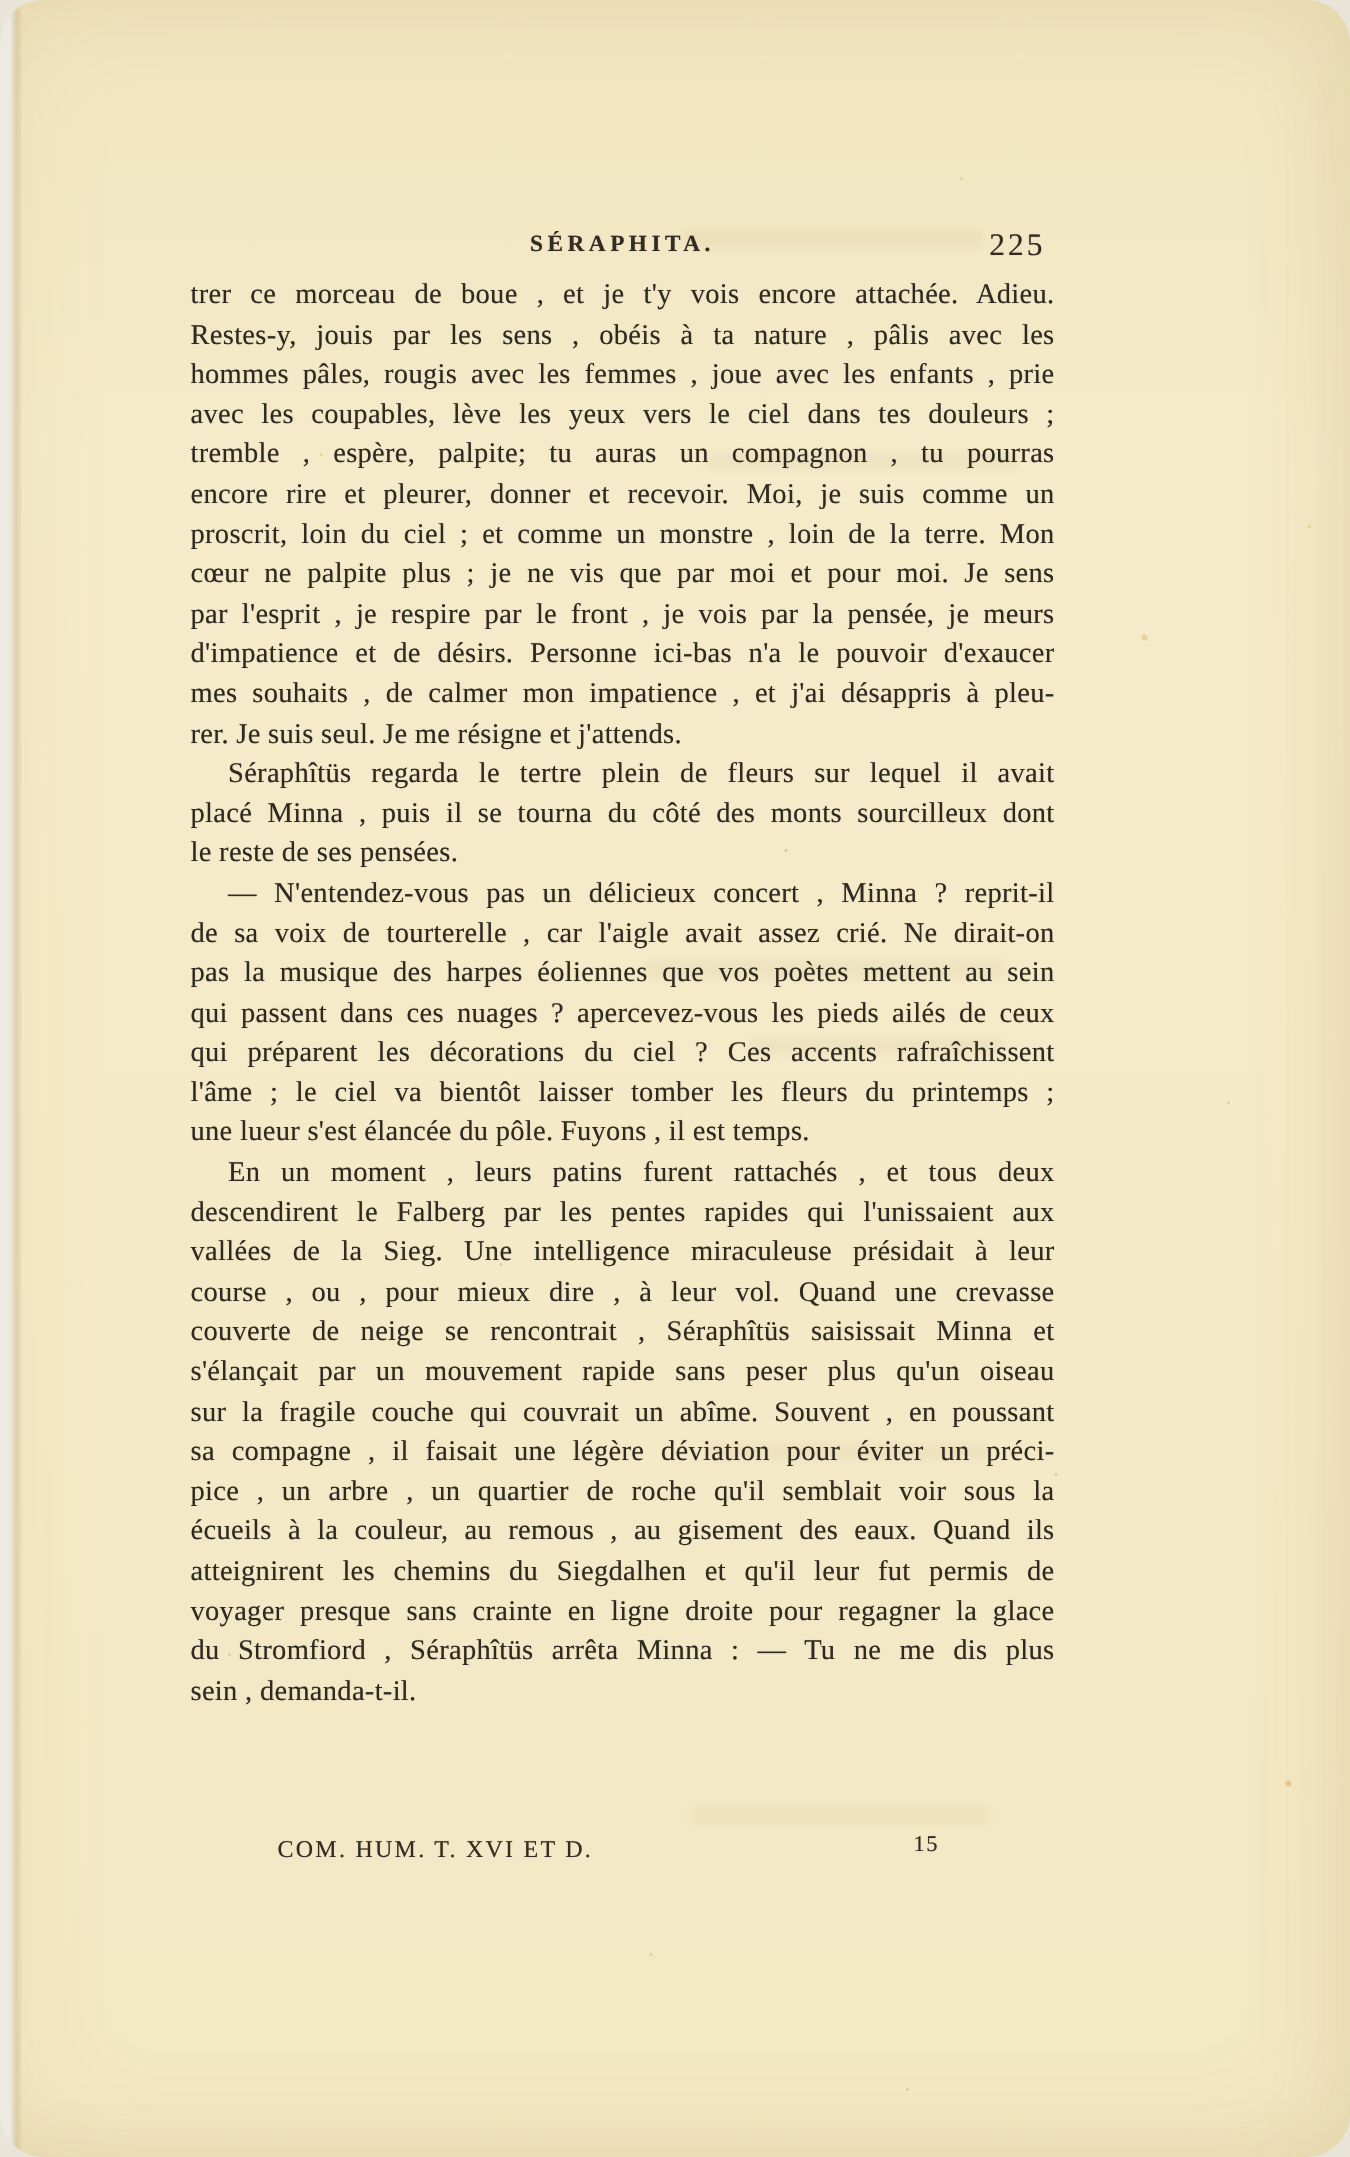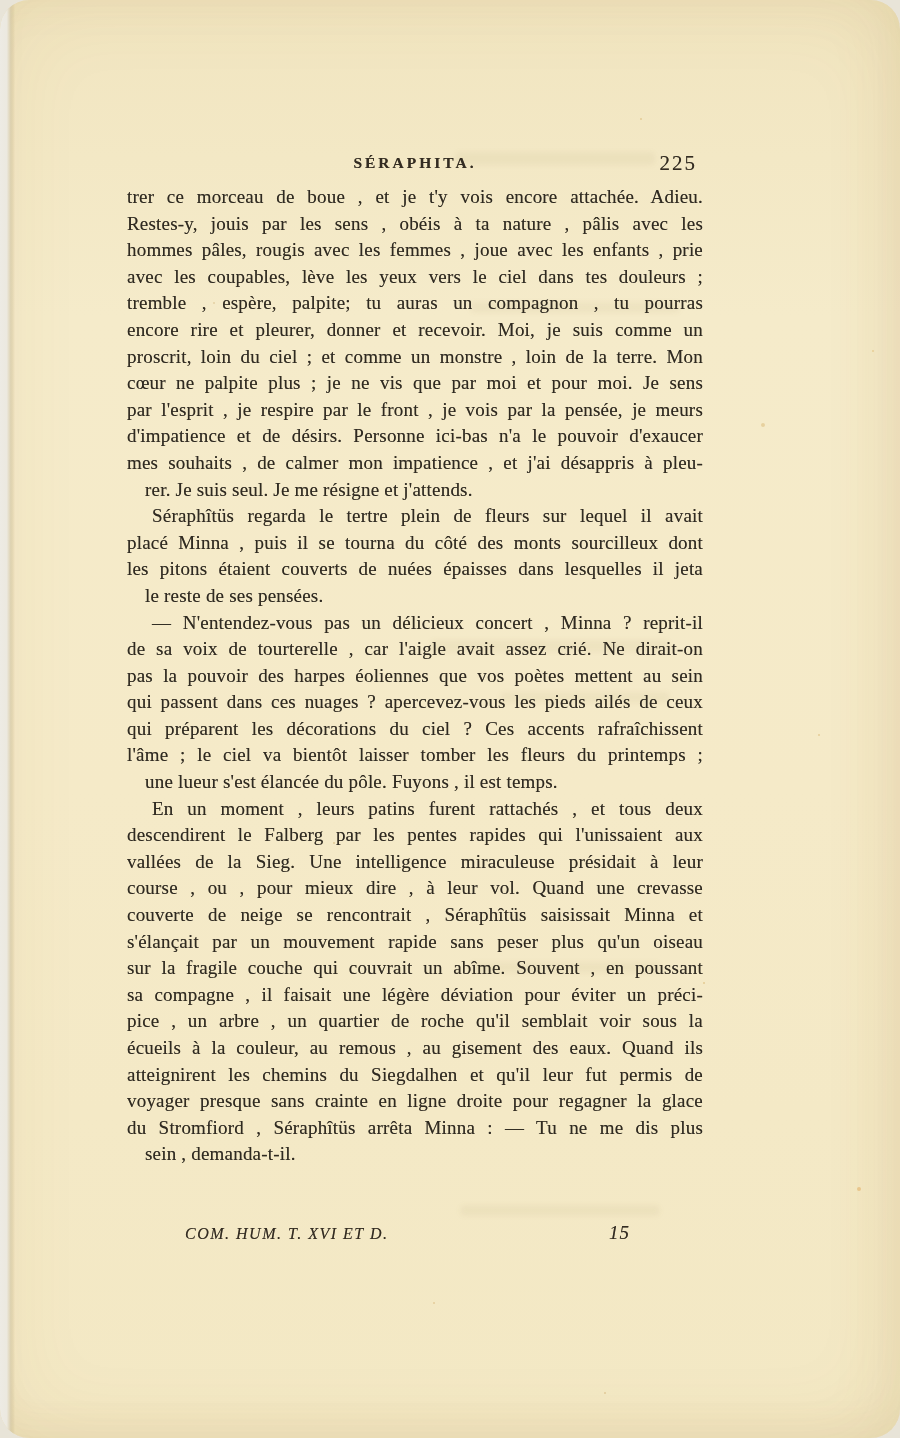--- a/index.html
+++ b/index.html
@@ -73,36 +73,35 @@
     font-size: 19px; line-height: 26.6px; letter-spacing: 0.2px;
     color: #2f2a21;
     text-shadow: 0 0 0.5px rgba(47,42,33,0.5);
     font-family: Liberation Serif, serif;
   }
   .line {
     text-align: justify;
     text-align-last: justify;
     white-space: normal;
   }
-  .line.last { text-align-last: left; margin-left: 18px; }
+  .line.last { text-align-last: left; }
   .para.indent .line:first-child { text-indent: 25px; }
 
   .footer {
     position: absolute; left: 127px; top: 1222px; width: 576px; height: 26px;
     color: #332c22;
-    font-style: italic;
   }
   .signature {
     position: absolute; left: 58px; top: 3px;
     font-size: 16px; letter-spacing: 1.5px; font-weight: 500;
     text-shadow: 0 0 0.5px rgba(51,44,34,0.55);
   }
   .sheet-number {
     position: absolute; left: 482px; top: 0;
-    font-size: 19px; letter-spacing: 1px;
+    font-size: 15px; letter-spacing: 1px;
     text-shadow: 0 0 0.5px rgba(51,44,34,0.55);
   }
 </style>
 </head>
 <body>
 
 <div class="page">
   <div class="page-edge"></div>
 
   <div class="ghost g1"></div>
@@ -129,27 +128,26 @@
         <div class="line">proscrit, loin du ciel ; et comme un monstre , loin de la terre. Mon</div>
         <div class="line">cœur ne palpite plus ; je ne vis que par moi et pour moi. Je sens</div>
         <div class="line">par l'esprit , je respire par le front , je vois par la pensée, je meurs</div>
         <div class="line">d'impatience et de désirs. Personne ici-bas n'a le pouvoir d'exaucer</div>
         <div class="line">mes souhaits , de calmer mon impatience , et j'ai désappris à pleu-</div>
         <div class="line last">rer. Je suis seul. Je me résigne et j'attends.</div>
       </div>
       <div class="para indent">
         <div class="line">Séraphîtüs regarda le tertre plein de fleurs sur lequel il avait</div>
         <div class="line">placé Minna , puis il se tourna du côté des monts sourcilleux dont</div>
-        <div class="line">les pitons étaient couverts de nuées épaisses dans lesquelles il jeta</div>
         <div class="line last">le reste de ses pensées.</div>
       </div>
       <div class="para indent">
         <div class="line">— N'entendez-vous pas un délicieux concert , Minna ? reprit-il</div>
         <div class="line">de sa voix de tourterelle , car l'aigle avait assez crié. Ne dirait-on</div>
-        <div class="line">pas la pouvoir des harpes éoliennes que vos poètes mettent au sein</div>
+        <div class="line">pas la musique des harpes éoliennes que vos poètes mettent au sein</div>
         <div class="line">qui passent dans ces nuages ? apercevez-vous les pieds ailés de ceux</div>
         <div class="line">qui préparent les décorations du ciel ? Ces accents rafraîchissent</div>
         <div class="line">l'âme ; le ciel va bientôt laisser tomber les fleurs du printemps ;</div>
         <div class="line last">une lueur s'est élancée du pôle. Fuyons , il est temps.</div>
       </div>
       <div class="para indent">
         <div class="line">En un moment , leurs patins furent rattachés , et tous deux</div>
         <div class="line">descendirent le Falberg par les pentes rapides qui l'unissaient aux</div>
         <div class="line">vallées de la Sieg. Une intelligence miraculeuse présidait à leur</div>
         <div class="line">course , ou , pour mieux dire , à leur vol. Quand une crevasse</div>

